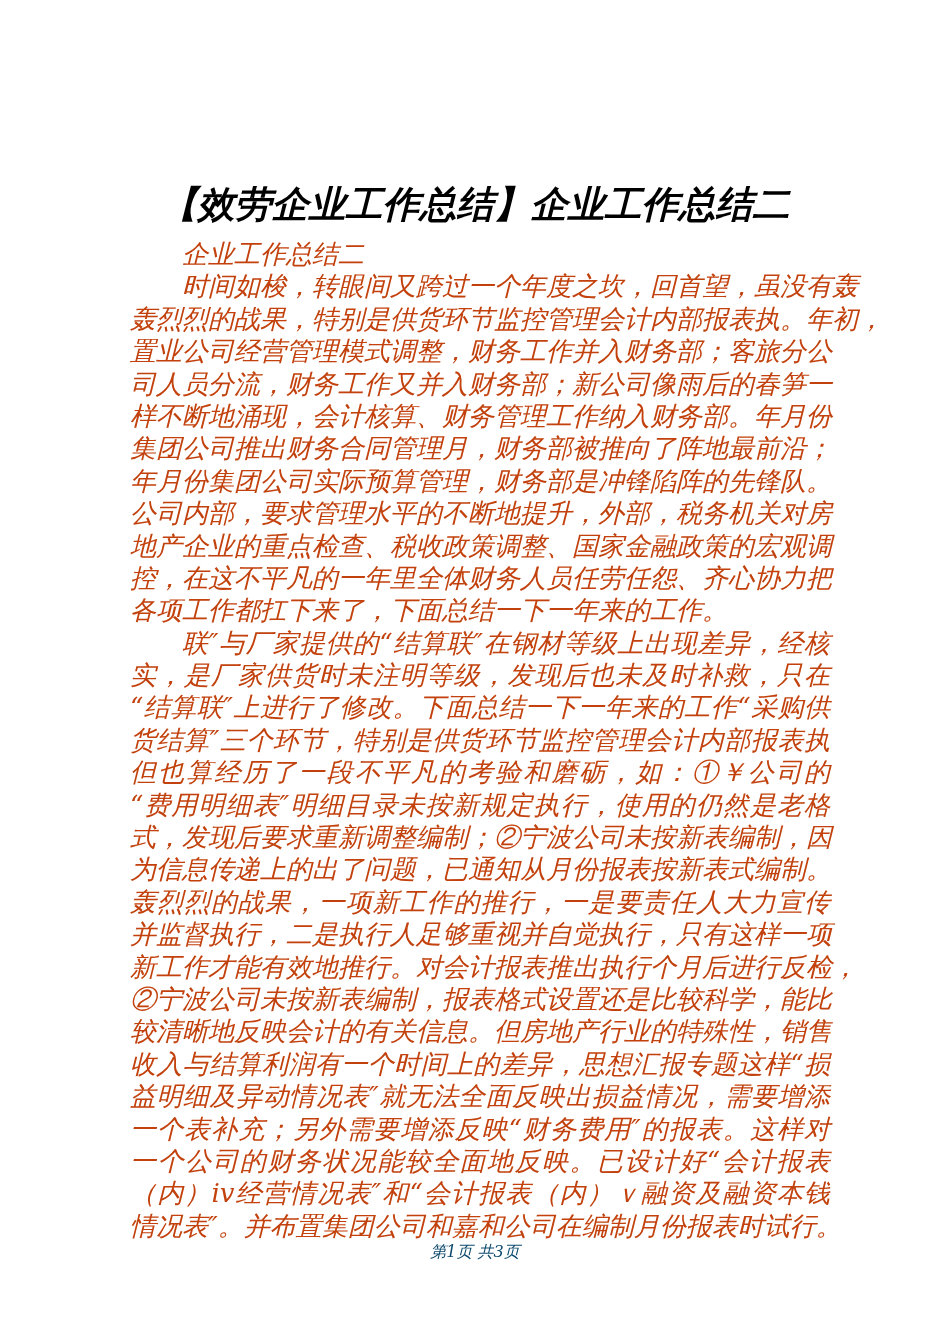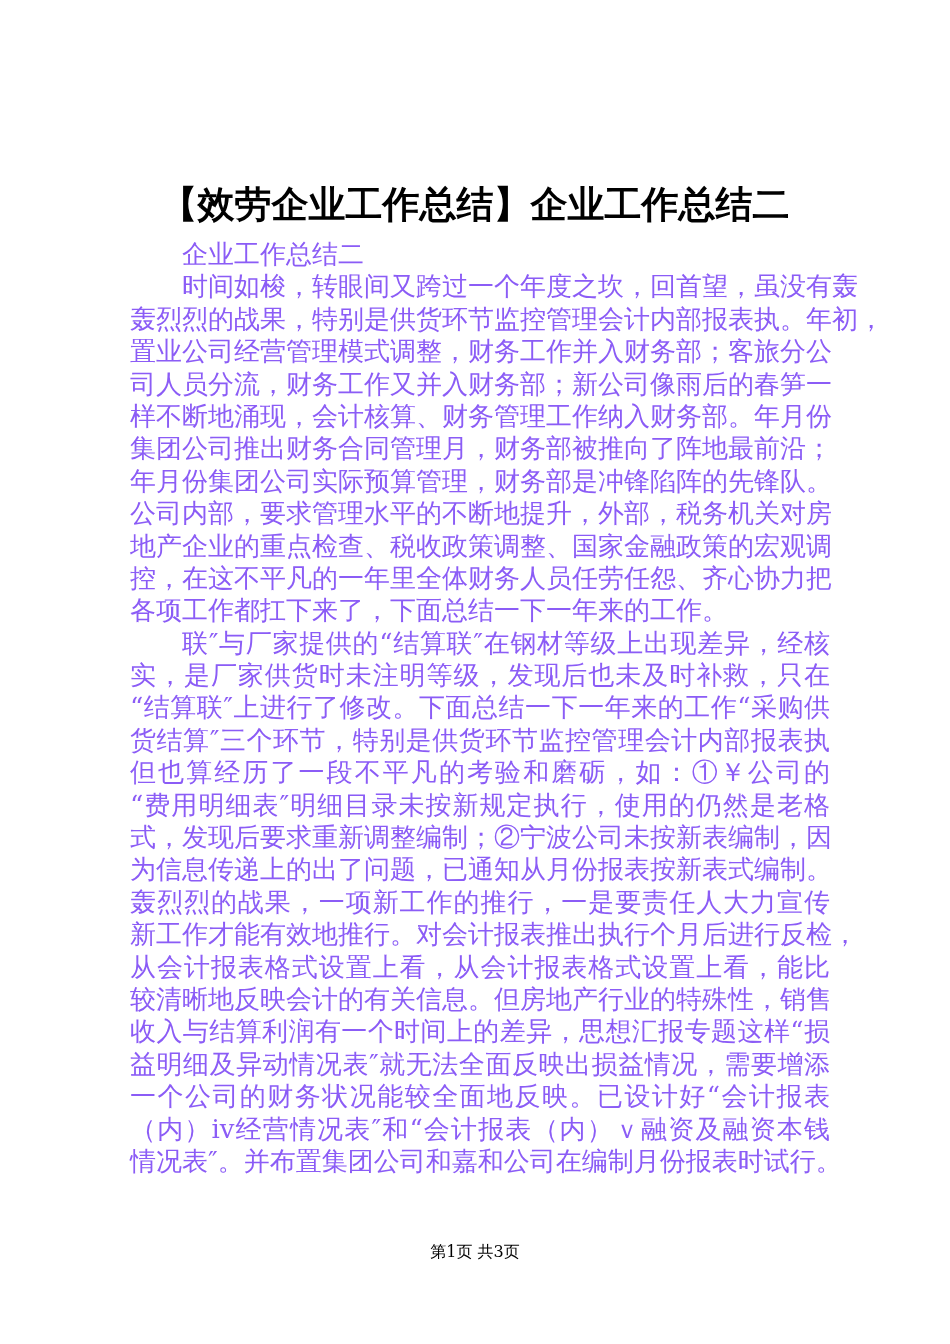--- a/index.html
+++ b/index.html
@@ -1,32 +1,32 @@
 <!DOCTYPE html>
 <html><head>
   <meta charset="utf-8">
   <style>
     html, body { margin: 0; padding: 0; background: #ffffff; }
     body { width: 950px; height: 1344px; position: relative; overflow: hidden; }
-    .page { position: absolute; left: 0; top: 0; width: 950px; height: 1344px; background: #fff; color: #000; }
+    .page { position: absolute; left: 0; top: 0; width: 950px; height: 1344px; background: #fff; color: #000; font-style: italic; }
     .title {
       position: absolute; left: 0; top: 180px; width: 950px; text-align: center;
       font-family: "DejaVu Sans", sans-serif; font-weight: bold; font-size: 37px; line-height: 50px;
       letter-spacing: 0px; color: #000;
     }
     .body-text {
       position: absolute; left: 130px; top: 238px; width: 700px;
-      font-family: "DejaVu Serif", serif; font-size: 26px; line-height: 32.4px; color: #8b5cf6;
+      font-family: "DejaVu Serif", serif; font-size: 26px; line-height: 32.4px; color: #c2410c;
     }
     .line { white-space: nowrap; display: block; height: 32.4px; overflow: visible; text-align: justify; text-align-last: justify; }
     .line.last { text-align: left; text-align-last: left; }
     .indent { padding-left: 52px; }
     .footer {
       position: absolute; left: 0; top: 1242px; width: 950px; text-align: center;
-      font-family: "DejaVu Serif", serif; font-size: 16px; color: #000000;
+      font-family: "DejaVu Serif", serif; font-size: 16px; color: #0c4a6e;
     }
   </style>
 </head>
 <body>
 
 <div class="page">
   <div class="title">【效劳企业工作总结】企业工作总结二</div>
 
   <div class="body-text">
     <span class="line indent last">企业工作总结二</span>
@@ -45,24 +45,26 @@
 
     <span class="line indent">联″与厂家提供的“结算联″在钢材等级上出现差异，经核</span>
     <span class="line">实，是厂家供货时未注明等级，发现后也未及时补救，只在</span>
     <span class="line">“结算联″上进行了修改。下面总结一下一年来的工作“采购供</span>
     <span class="line">货结算″三个环节，特别是供货环节监控管理会计内部报表执</span>
     <span class="line">但也算经历了一段不平凡的考验和磨砺，如：①￥公司的</span>
     <span class="line">“费用明细表″明细目录未按新规定执行，使用的仍然是老格</span>
     <span class="line">式，发现后要求重新调整编制；②宁波公司未按新表编制，因</span>
     <span class="line">为信息传递上的出了问题，已通知从月份报表按新表式编制。</span>
     <span class="line">轰烈烈的战果，一项新工作的推行，一是要责任人大力宣传</span>
+    <span class="line">并监督执行，二是执行人足够重视并自觉执行，只有这样一项</span>
     <span class="line">新工作才能有效地推行。对会计报表推出执行个月后进行反检，</span>
-    <span class="line">从会计报表格式设置上看，从会计报表格式设置上看，能比</span>
+    <span class="line">②宁波公司未按新表编制，报表格式设置还是比较科学，能比</span>
     <span class="line">较清晰地反映会计的有关信息。但房地产行业的特殊性，销售</span>
     <span class="line">收入与结算利润有一个时间上的差异，思想汇报专题这样“损</span>
     <span class="line">益明细及异动情况表″就无法全面反映出损益情况，需要增添</span>
+    <span class="line">一个表补充；另外需要增添反映“财务费用″的报表。这样对</span>
     <span class="line">一个公司的财务状况能较全面地反映。已设计好“会计报表</span>
     <span class="line">（内）iv经营情况表″和“会计报表（内）ｖ融资及融资本钱</span>
     <span class="line last">情况表″。并布置集团公司和嘉和公司在编制月份报表时试行。</span>
   </div>
 
   <div class="footer">第1页 共3页</div>
 </div>
 
 </body></html>

